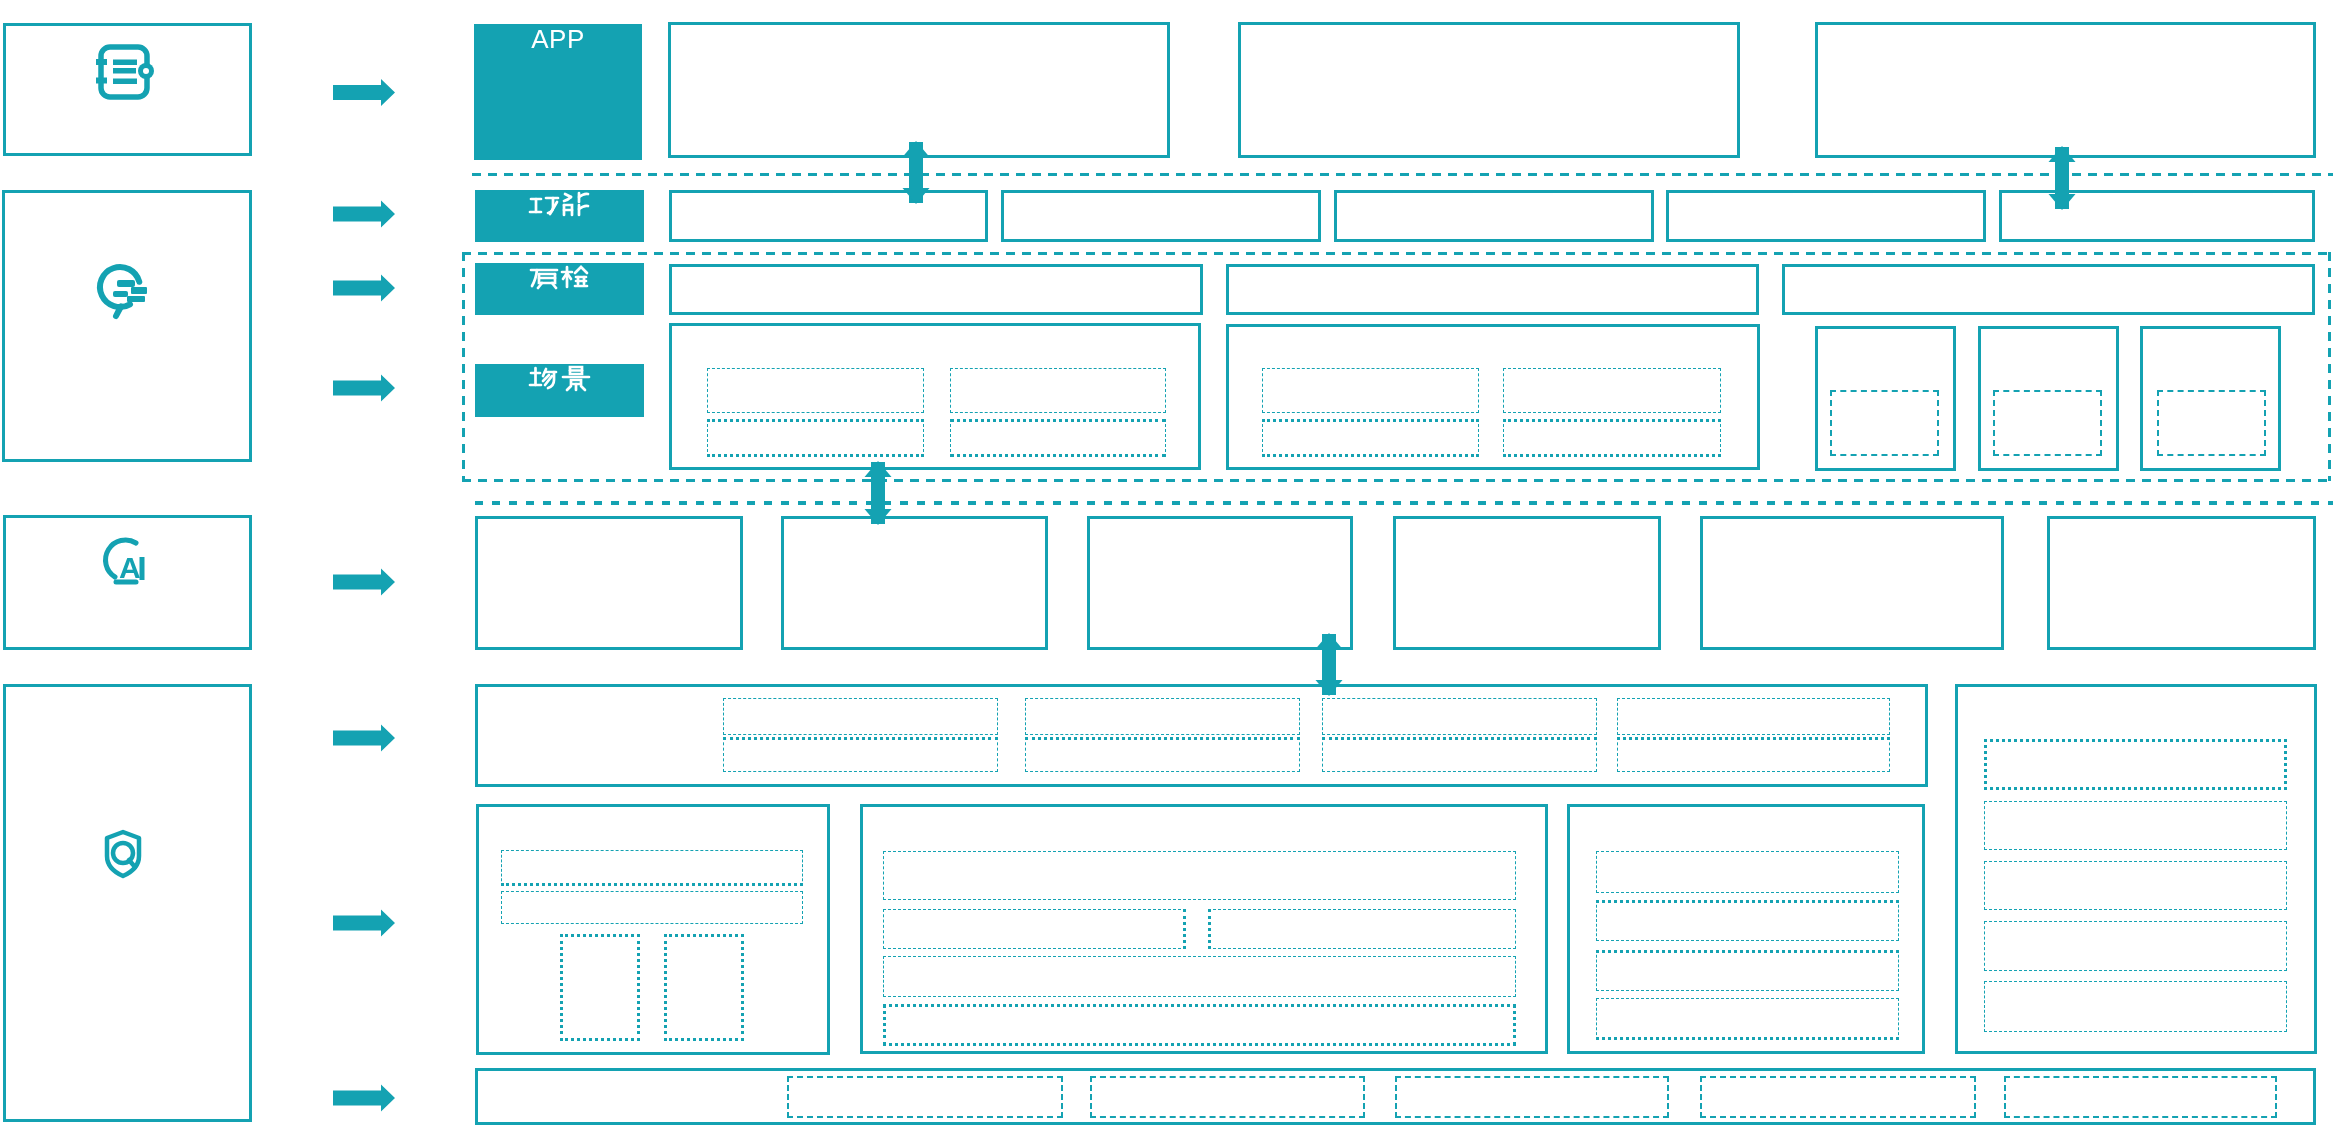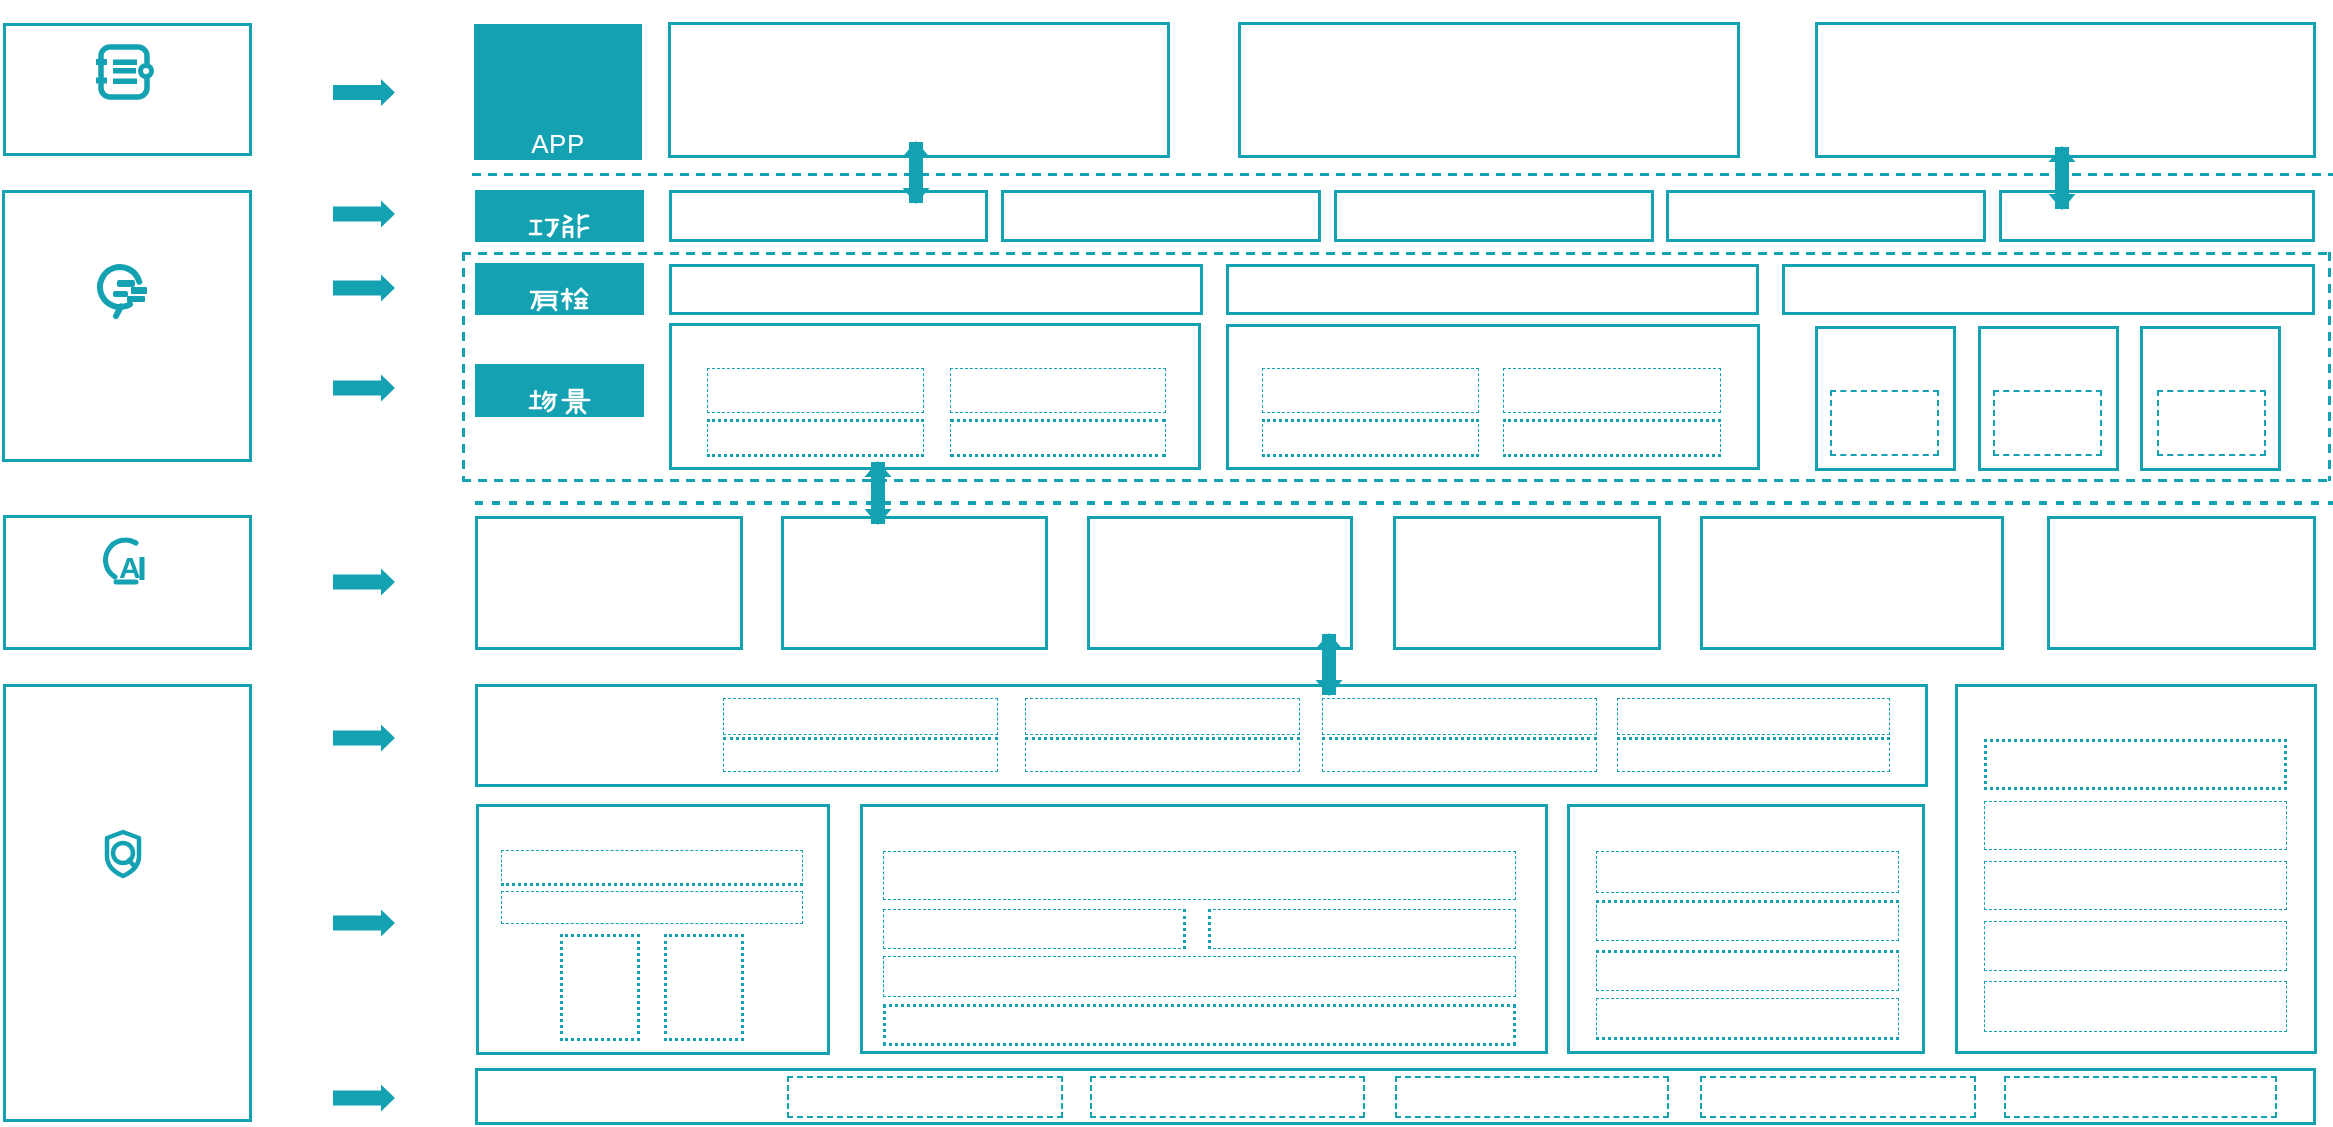--- a/index.html
+++ b/index.html
@@ -1,21 +1,21 @@
 <!DOCTYPE html>
 <html><head><meta charset="utf-8">
 <style>
 html,body{margin:0;padding:0;background:#fff;}
 #c{position:relative;width:2333px;height:1127px;background:#fff;overflow:hidden;
    font-family:"Liberation Sans",sans-serif;}
 .b{position:absolute;border:3px solid #14a2b2;box-sizing:border-box;background:#fff;}
 .d1{position:absolute;border:1px dashed #14a2b2;box-sizing:border-box;}
 .d15{position:absolute;border:2px dashed #14a2b2;box-sizing:border-box;}
 .d3{position:absolute;border:3px dotted #14a2b2;box-sizing:border-box;}
-.lab{position:absolute;background:#14a2b2;display:flex;align-items:flex-end;justify-content:center;}
+.lab{position:absolute;background:#14a2b2;display:flex;align-items:flex-start;justify-content:center;}
 svg.ov{position:absolute;left:0;top:0;}
 </style></head><body>
 <div id="c">
 <div class="b" style="left:3px;top:23px;width:249px;height:133px;"></div>
 <div class="b" style="left:2px;top:190px;width:250px;height:272px;"></div>
 <div class="b" style="left:3px;top:515px;width:249px;height:135px;"></div>
 <div class="b" style="left:3px;top:684px;width:249px;height:438px;"></div>
 <div class="b" style="left:668px;top:22px;width:502px;height:136px;"></div>
 <div class="b" style="left:1238px;top:22px;width:502px;height:136px;"></div>
 <div class="b" style="left:1815px;top:22px;width:501px;height:136px;"></div>

